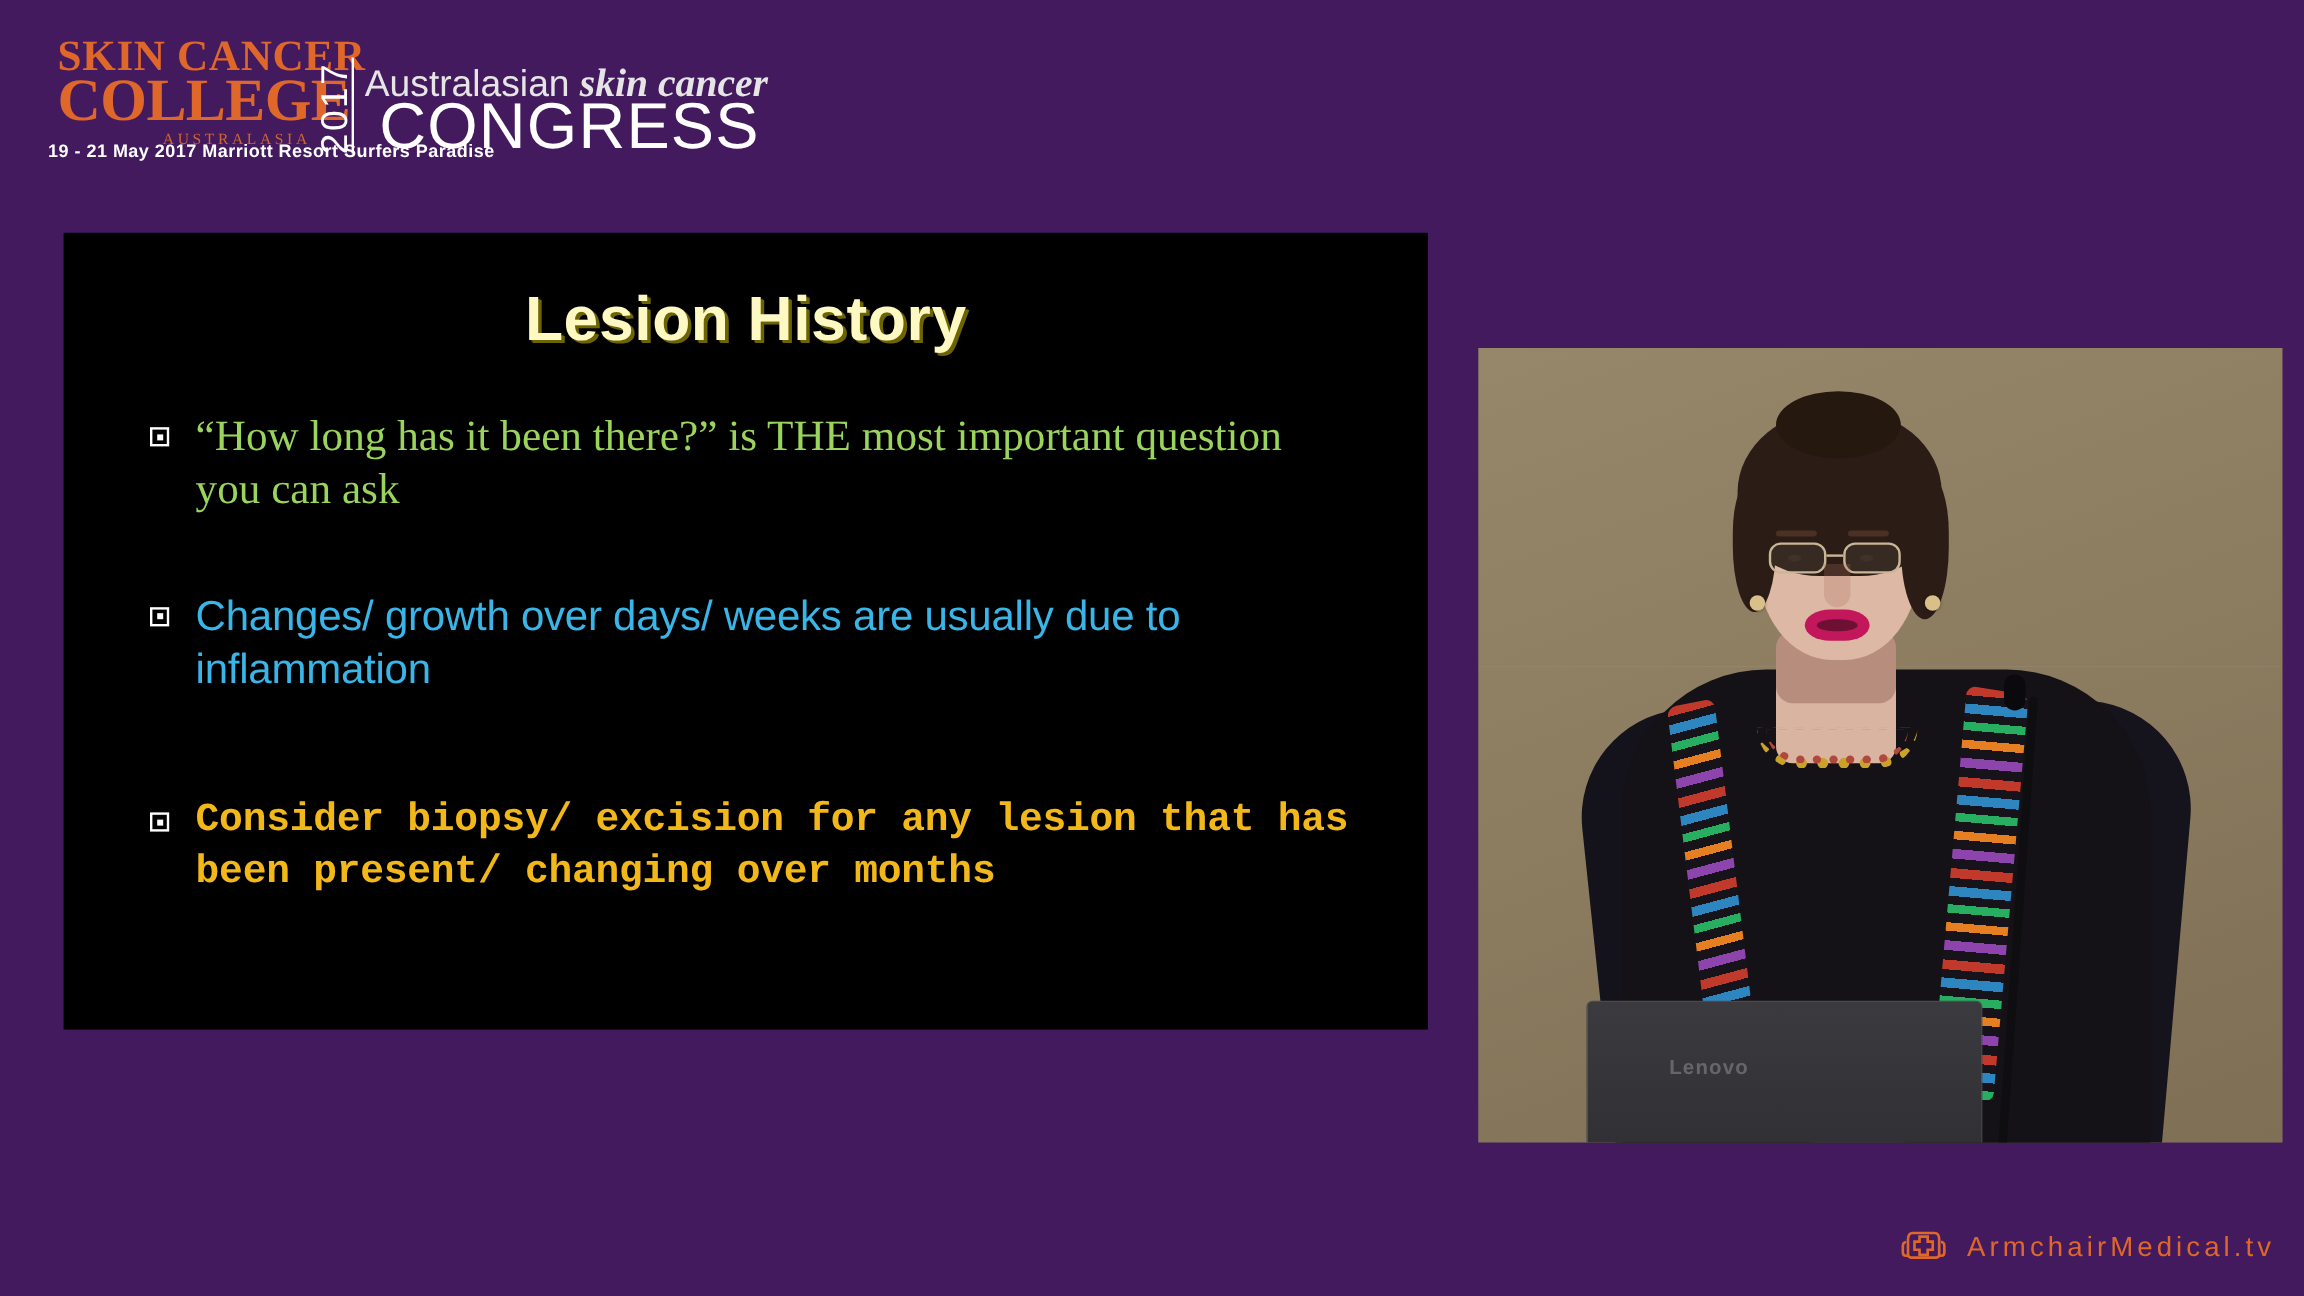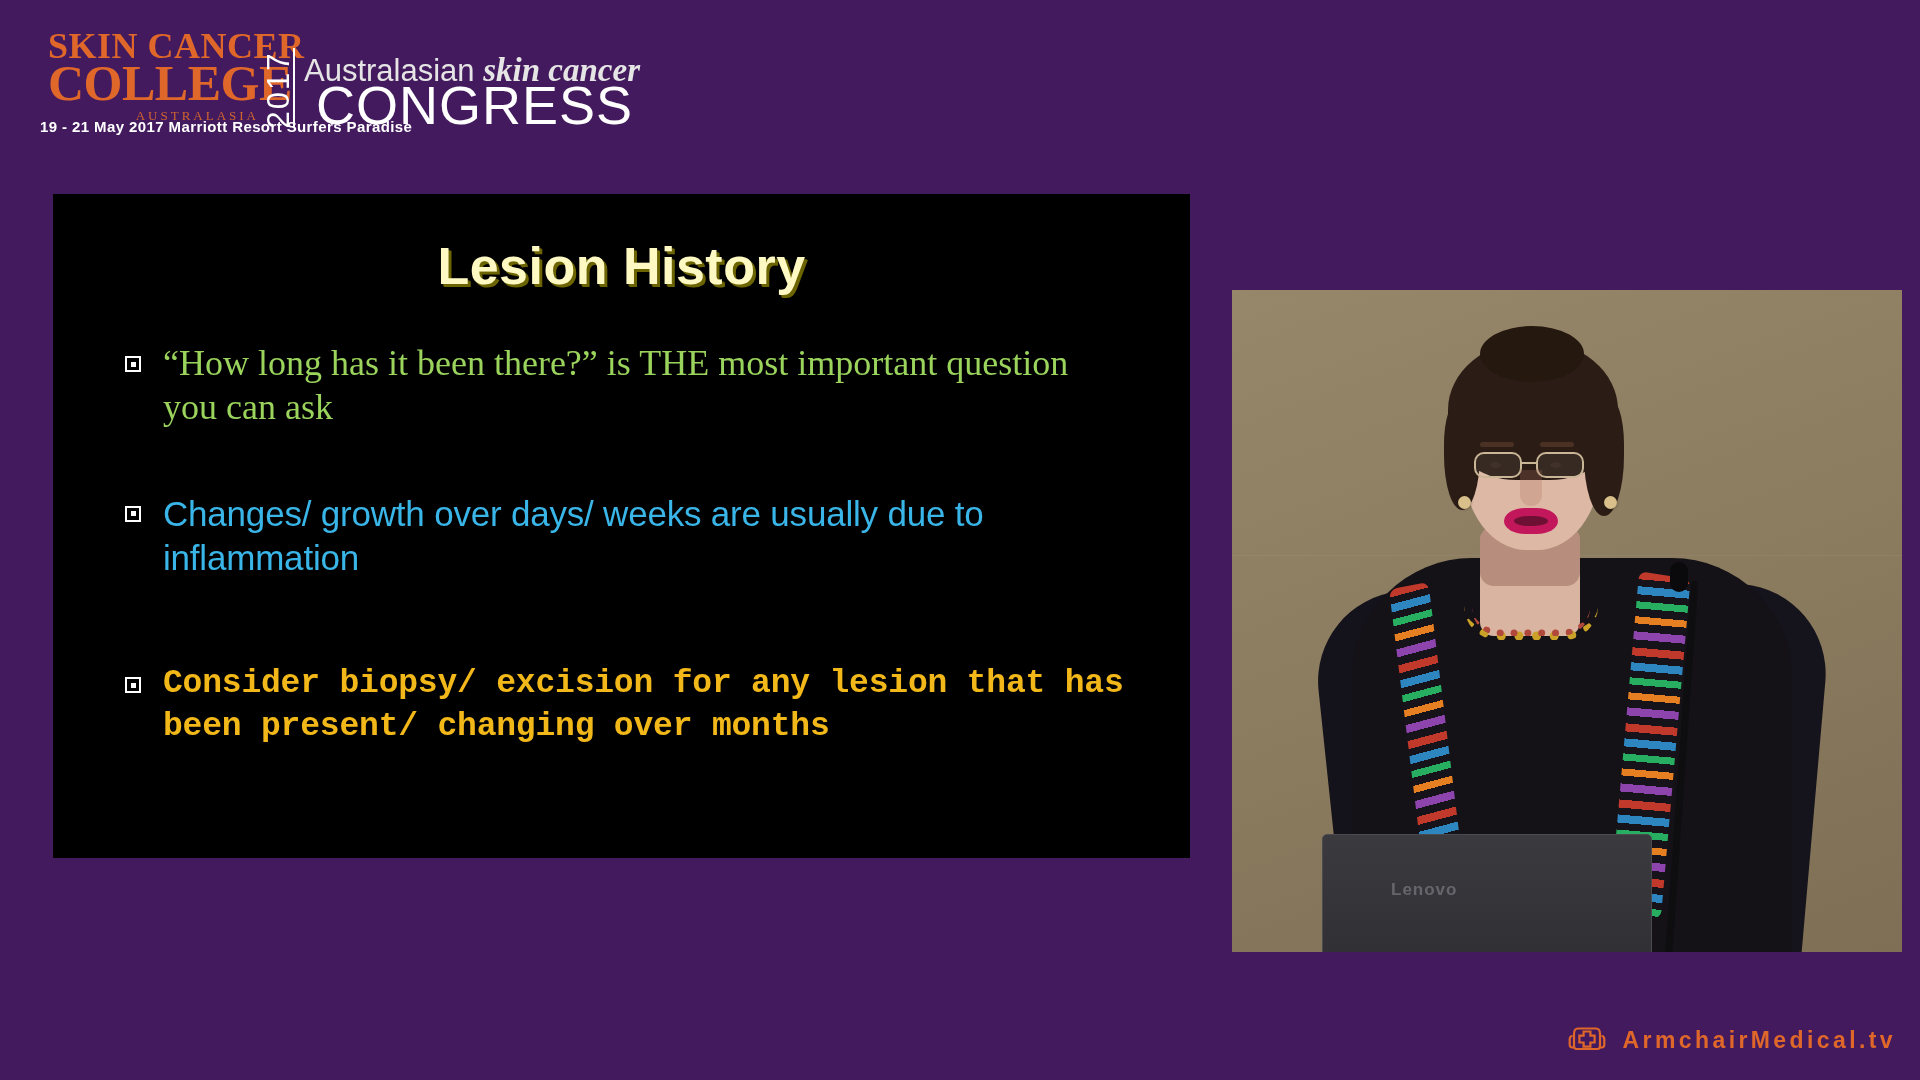--- a/index.html
+++ b/index.html
@@ -413,21 +413,21 @@
   #watermark {
     position: absolute;
     right: 24px; bottom: 18px;
     display: flex;
     align-items: center;
     gap: 16px;
   }
   .wm-text {
     color: #e0672a;
     font-size: 23px;
-    font-weight: 700;
+    font-weight: 400;
     letter-spacing: 3.4px;
   }
 </style>
 </head>
 <body>
 
 <div id="stage">
 
   <div id="brand-header">
 

